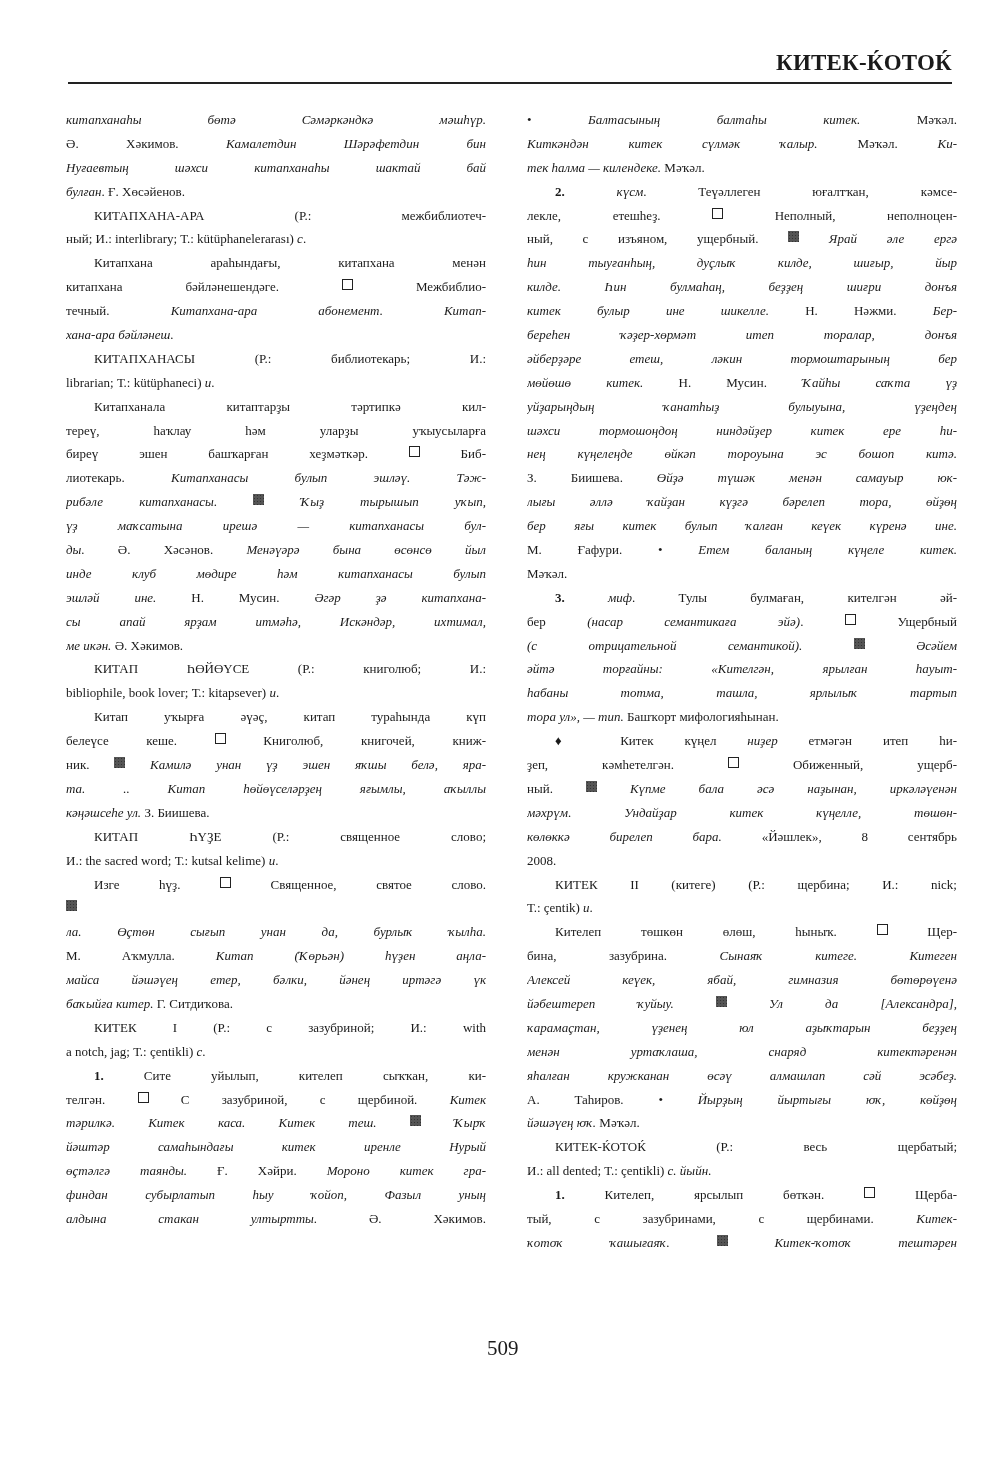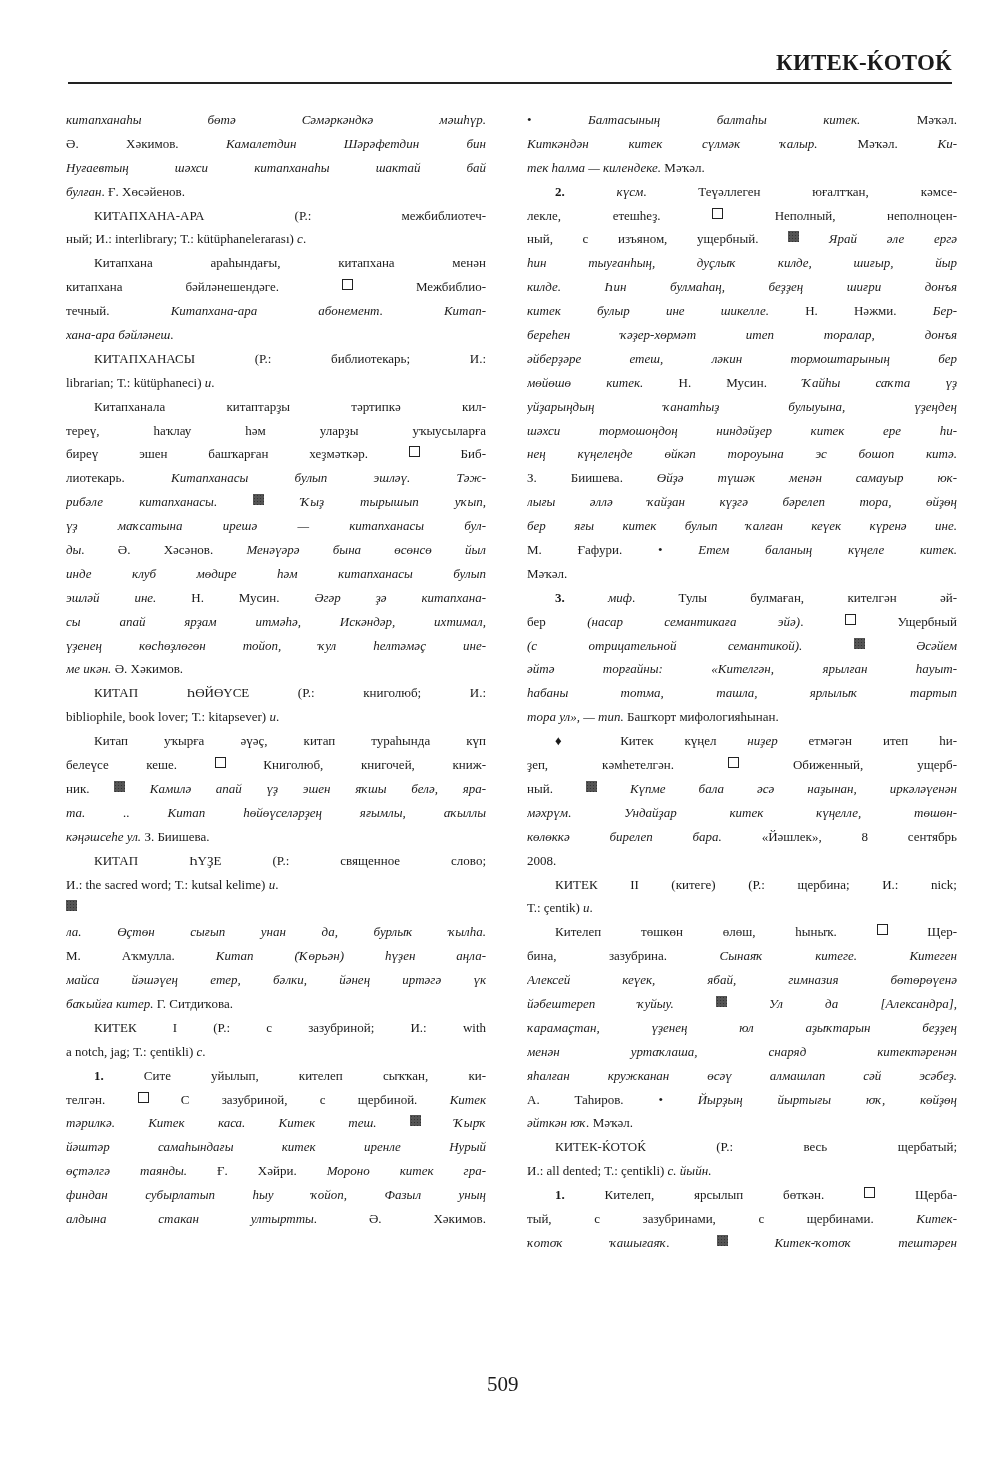--- a/index.html
+++ b/index.html
@@ -39,21 +39,21 @@
     border: 1.3px solid #222; vertical-align: 1px; box-sizing: border-box;
   }
   .sq-fill {
     display: inline-block; width: 11px; height: 11px;
     background: #555; vertical-align: 1px;
     background-image: radial-gradient(#333 30%, transparent 31%);
     background-size: 3px 3px;
   }
   .bullet { display: inline-block; }
   .page-number {
-    position: absolute; top: 1372px; left: 487px;
+    position: absolute; top: 1336px; left: 487px;
     font-family: "Liberation Serif", serif; font-size: 21px;
   }
 </style>
 </head>
 <body>
 
 <div class="header-title">КИТЕК-ЌОТОЌ</div>
 <div class="header-rule"></div>
 
 <div class="col left" id="col-left">
@@ -72,31 +72,31 @@
     <span class="line indent">Китапханала китаптарҙы тәртипкә кил-</span>
     <span class="line ">тереү, һаҡлау һәм уларҙы уҡыусыларға</span>
     <span class="line ">биреү эшен башҡарған хеҙмәткәр. <span class="sq-open"></span> Биб-</span>
     <span class="line ">лиотекарь. <i>Китапханасы булып эшләү. Тәж-</i></span>
     <span class="line "><i>рибәле китапханасы.</i> <span class="sq-fill"></span> <i>Ҡыҙ тырышып уҡып,</i></span>
     <span class="line "><i>үҙ маҡсатына ирешә — китапханасы бул-</i></span>
     <span class="line "><i>ды.</i> Ә. Хәсәнов. <i>Менәүәрә бына өсөнсө йыл</i></span>
     <span class="line "><i>инде клуб мөдире һәм китапханасы булып</i></span>
     <span class="line "><i>эшләй ине.</i> Н. Мусин. <i>Әгәр ҙә китапхана-</i></span>
     <span class="line "><i>сы апай ярҙам итмәһә, Искәндәр, ихтимал,</i></span>
-    <span class="line "><i>үҙенең көсһөҙлөгөн тойоп, ҡул һелтәмәҫ ине-</i></span>
     <span class="line last"><i>ме икән.</i> Ә. Хәкимов.</span>
     <span class="line indent"><span class="lemma">КИТАП ҺӨЙӨҮСЕ</span> (Р.: книголюб; И.:</span>
     <span class="line last">bibliophile, book lover; Т.: kitapsever) <i>и</i>.</span>
     <span class="line indent">Китап уҡырға әүәҫ, китап тураһында күп</span>
     <span class="line ">белеүсе кеше. <span class="sq-open"></span> Книголюб, книгочей, книж-</span>
-    <span class="line ">ник. <span class="sq-fill"></span> <i>Камилә апай үҙ эшен яҡшы белә, яра-</i></span>
+    <span class="line ">ник. <span class="sq-fill"></span> <i>Камилә унан үҙ эшен яҡшы белә, яра-</i></span>
     <span class="line "><i>та. .. Китап һөйөүселәрҙең яғымлы, аҡыллы</i></span>
     <span class="line last"><i>кәңәшсеһе ул.</i> З. Биишева.</span>
     <span class="line indent"><span class="lemma">КИТАП ҺҮҘЕ</span> (Р.: священное слово;</span>
     <span class="line last">И.: the sacred word; Т.: kutsal kelime) <i>и</i>.</span>
+    <span class="line indent">Изге һүҙ. <span class="sq-open"></span> Священное, святое слово.</span>
     <span class="line "><span class="sq-fill"></span> </span>
     <span class="line "><i>ла. Өҫтөн сығып унан да, бурлыҡ ҡылһа.</i></span>
     <span class="line ">М. Аҡмулла. <i>Китап (Ҡөрьән) һүҙен аңла-</i></span>
     <span class="line "><i>майса йәшәүең етер, бәлки, йәнең иртәгә үк</i></span>
     <span class="line last"><i>баҡыйға китер.</i> Г. Ситдиҡова.</span>
     <span class="line indent"><span class="lemma">КИТЕК I</span> (Р.: с зазубриной; И.: with</span>
     <span class="line last">a notch, jag; Т.: çentikli) <i>с</i>.</span>
     <span class="line indent"><b>1.</b> Сите уйылып, кителеп сыҡҡан, ки-</span>
     <span class="line ">телгән. <span class="sq-open"></span> С зазубриной, с щербиной. <i>Китек</i></span>
     <span class="line "><i>тәрилкә. Китек каса. Китек теш.</i> <span class="sq-fill"></span> <i>Ҡырҡ</i></span>
@@ -141,21 +141,21 @@
     <span class="line indent"><span class="lemma">КИТЕК II (китеге)</span> (Р.: щербина; И.: nick;</span>
     <span class="line last">Т.: çentik) <i>и</i>.</span>
     <span class="line indent">Кителеп төшкөн өлөш, һыныҡ. <span class="sq-open"></span> Щер-</span>
     <span class="line ">бина, зазубрина. <i>Сынаяҡ китеге. Китеген</i></span>
     <span class="line "><i>Алексей кеүек, ябай, гимназия бөтөрөүенә</i></span>
     <span class="line "><i>йәбештереп ҡуйыу.</i> <span class="sq-fill"></span> <i>Ул да [Александра],</i></span>
     <span class="line "><i>ҡарамаҫтан, үҙенең юл аҙыҡтарын беҙҙең</i></span>
     <span class="line "><i>менән уртаҡлаша, снаряд китектәренән</i></span>
     <span class="line "><i>яһалған кружканан өсәү алмашлап сәй эсәбеҙ.</i></span>
     <span class="line ">А. Таһиров. <span class="bullet">•</span> <i>Йырҙың йыртығы юҡ, көйҙөң</i></span>
-    <span class="line last"><i>әйткән юҡ.</i> Мәҡәл.</span>
+    <span class="line last"><i>йәшәүең юҡ.</i> Мәҡәл.</span>
     <span class="line indent"><span class="lemma">КИТЕК-ЌОТОЌ</span> (Р.: весь щербатый;</span>
     <span class="line last">И.: all dented; Т.: çentikli) <i>с. йыйн</i>.</span>
     <span class="line indent"><b>1.</b> Кителеп, ярсылып бөткән. <span class="sq-open"></span> Щерба-</span>
     <span class="line ">тый, с зазубринами, с щербинами. <i>Китек-</i></span>
     <span class="line "><i>ҡотоҡ ҡашығаяҡ.</i> <span class="sq-fill"></span> <i>Китек-ҡотоҡ тештәрен</i></span>
   </div>
 
 <div class="page-number">509</div>
 
 </body></html>

